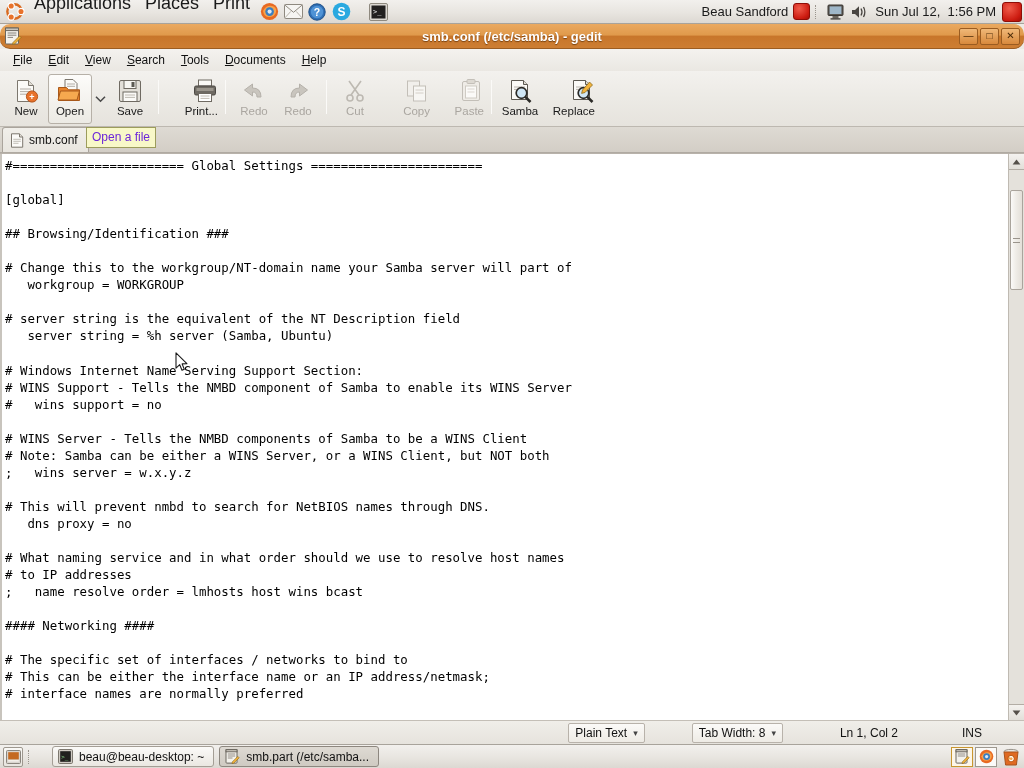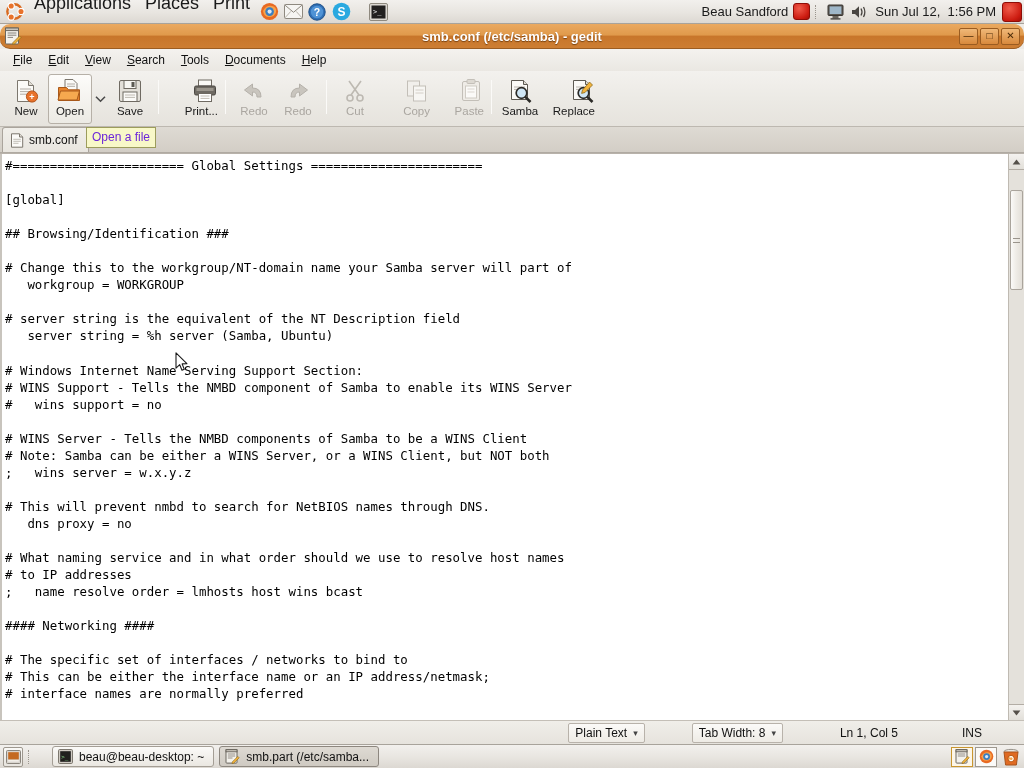--- a/index.html
+++ b/index.html
@@ -611,21 +611,21 @@
   <div id="statusbar">
     <div class="spacer"></div>
     <div class="sb-combo">
       <span>Plain Text</span>
       <span class="caret">▾</span>
     </div>
     <div class="sb-combo">
       <span>Tab Width: 8</span>
       <span class="caret">▾</span>
     </div>
-    <div class="sb-text">Ln 1, Col 5</div>
+    <div class="sb-text">Ln 1, Col 2</div>
     <div class="sb-text" style="padding-right:42px">INS</div>
   </div>
 </div>
 
 <div id="taskbar">
 
   <div class="tb-small-btn">
     <svg width="15" height="14" viewBox="0 0 15 14">
       <rect x="0.5" y="0.5" width="14" height="13" rx="1" fill="#d9d5ce" stroke="#8a857d"></rect>
       <rect x="2.2" y="2.2" width="10.6" height="7.2" fill="#c46a22"></rect>

